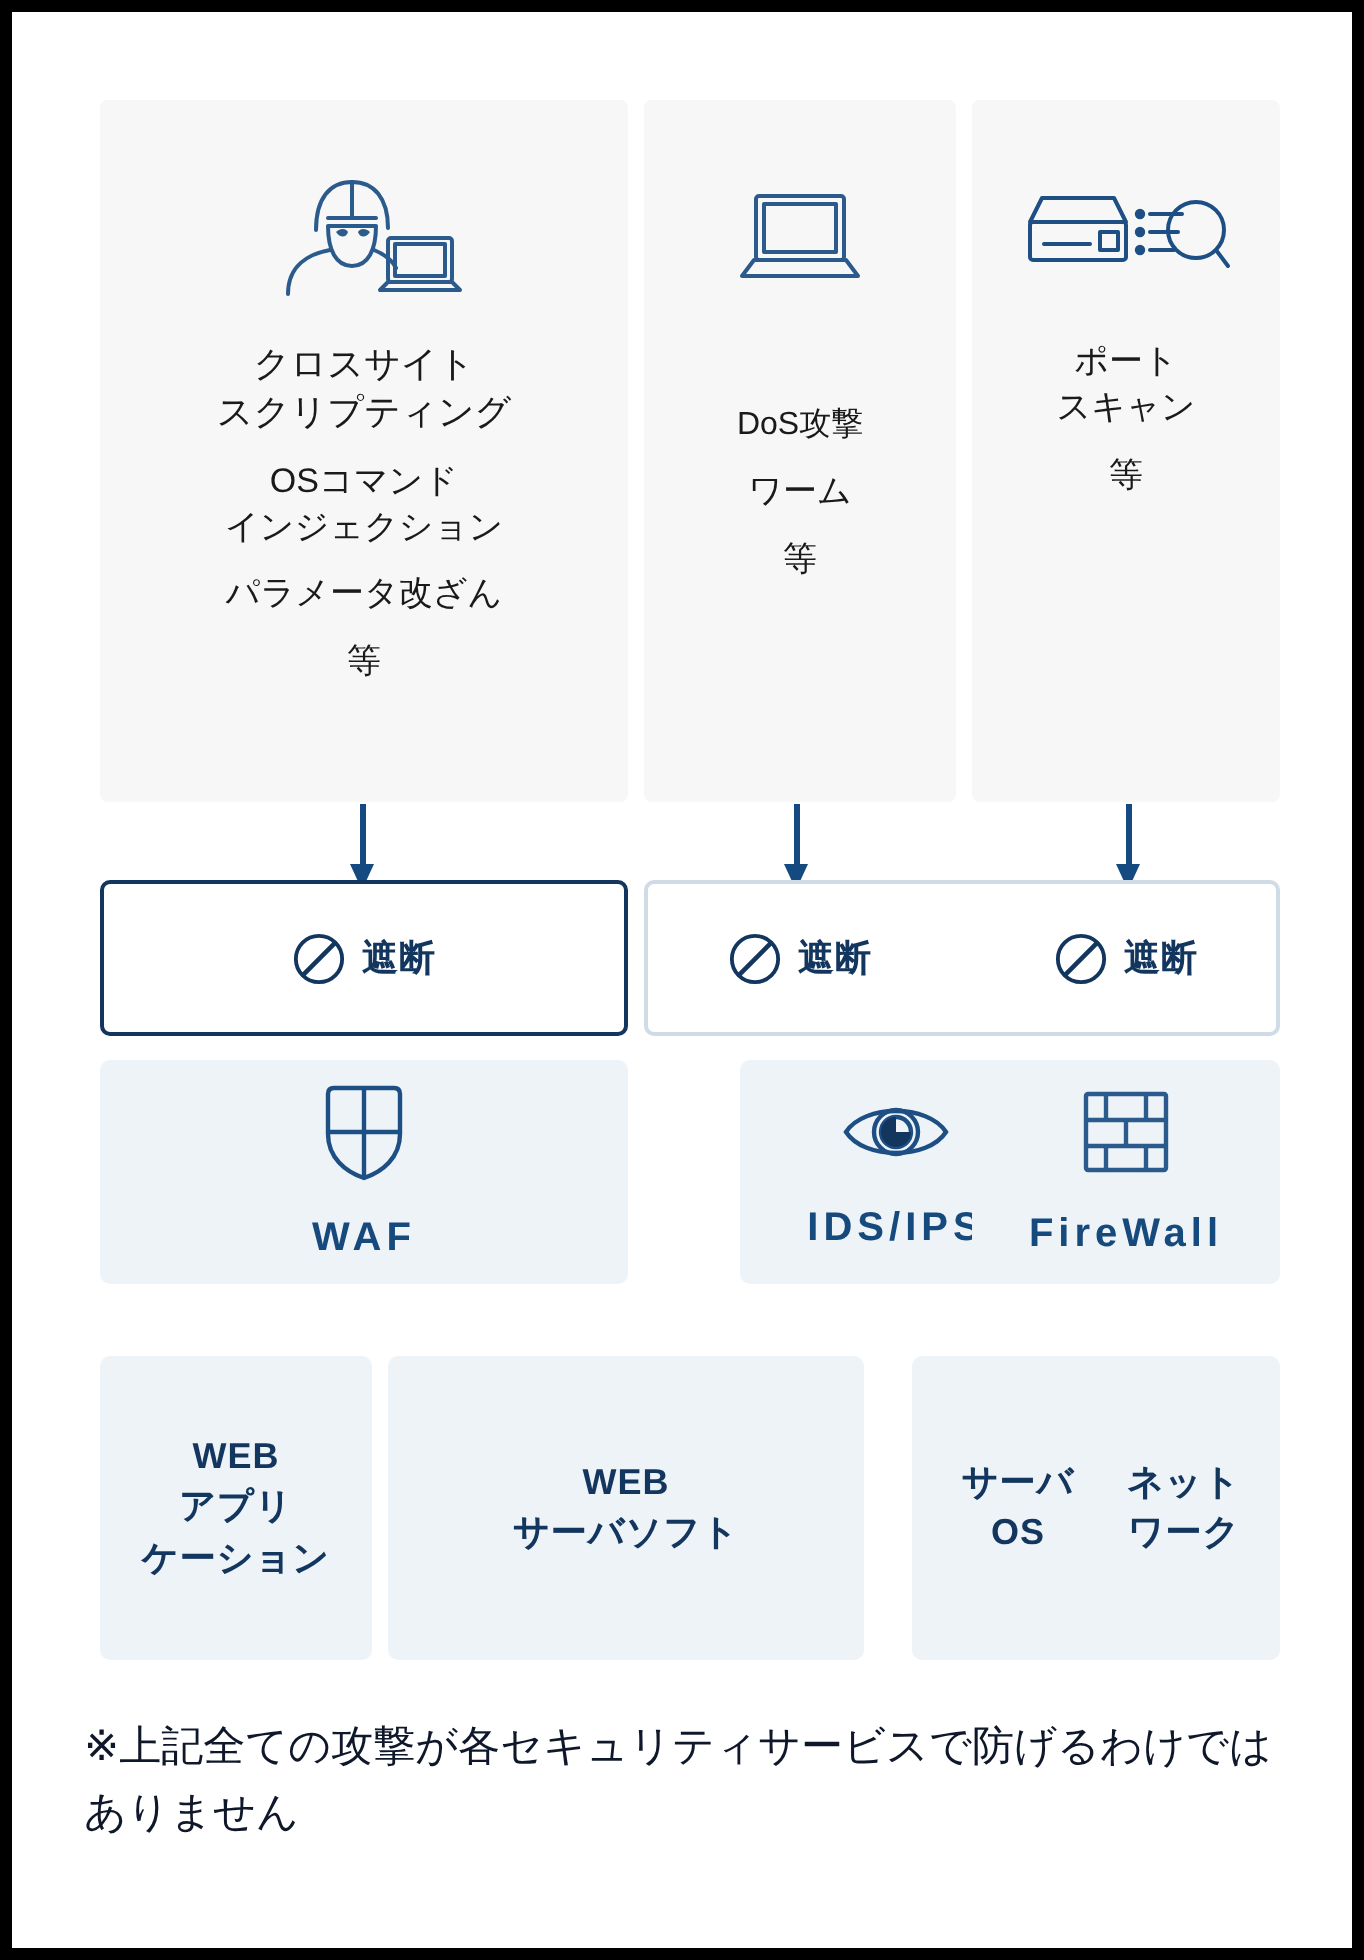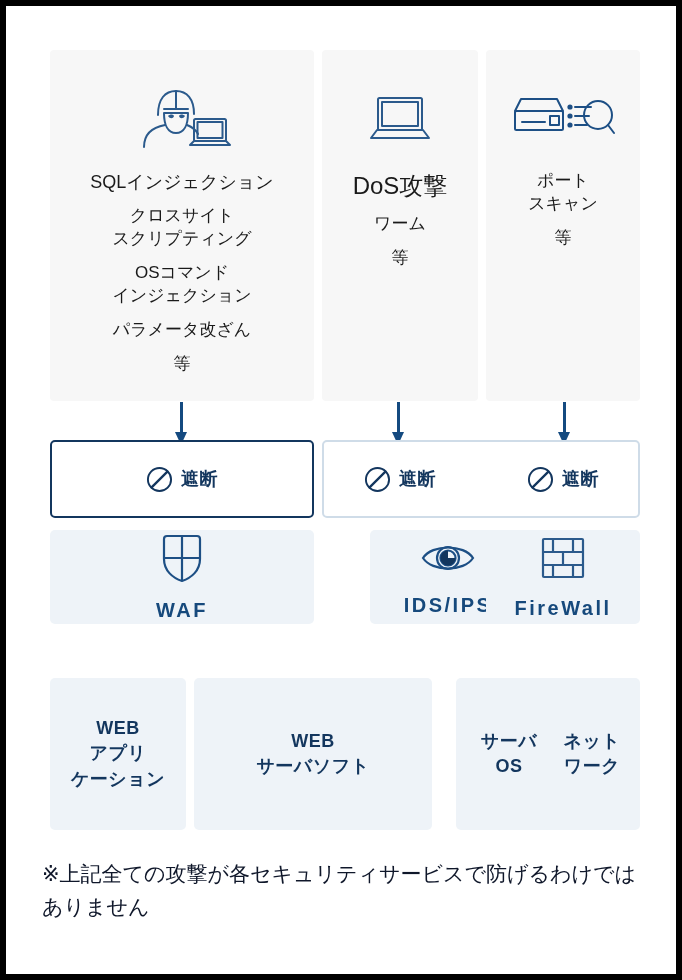--- a/index.html
+++ b/index.html
@@ -33,21 +33,21 @@
   .attack-icon { height: 76px; display: flex; align-items: center; justify-content: center; }
   .attack-items { margin-top: 14px; width: 100%; text-align: center; }
   .attack-item {
     color: #1a1a1a;
     font-size: 17px;
     line-height: 1.35;
     margin-bottom: 11px;
     white-space: pre-line;
   }
   .attack-panel.p0 .attack-item:first-child { font-size: 18px; }
-  .attack-panel.p1 .attack-item:first-child { font-size: 24px; }
+  .attack-panel.p1 .attack-item:first-child { font-size: 16px; margin-top: 32px; }
 
   
   .arrow { position: absolute; width: 14px; }
   .arrow .shaft {
     position: absolute; left: 6px; top: 0; width: 3px; height: 34px;
     background: #144a80;
   }
   .arrow .head {
     position: absolute; left: 1px; top: 30px;
     width: 0; height: 0;
@@ -77,21 +77,21 @@
   .block-label {
     color: #13365e;
     font-size: 18px;
     font-weight: bold;
     letter-spacing: 0.5px;
   }
 
   
   .svc-row { position: absolute; left: 38px; top: 524px; width: 596px; height: 134px; }
   .svc-card {
-    position: absolute; top: 0; height: 94px;
+    position: absolute; top: 0; height: 112px;
     background: #eef3f8;
     border-radius: 5px;
     display: flex; flex-direction: column; align-items: center; justify-content: center;
     gap: 12px;
   }
   .svc-card.s0 { left: 6px;   width: 264px; }
   .svc-card.s1 { left: 278px; width: 156px; margin-left: 48px; }
   .svc-card.s2 { left: 442px; width: 154px; }
   .svc-label {
     color: #16497c;
@@ -150,21 +150,20 @@
             <path d="M55 40 C60 42 64 45 66 49"></path>
             <path d="M36 31 C38 29 41 29 42 31 C41 34 38 34 36 31 Z" fill="#2b5a8c" stroke="none"></path>
             <path d="M47 31 C48 29 51 29 53 31 C51 34 48 34 47 31 Z" fill="#2b5a8c" stroke="none"></path>
             <rect x="62" y="34" width="32" height="22" rx="1.5"></rect>
             <rect x="65.5" y="37" width="25" height="16"></rect>
             <path d="M58 60 H98 L94 56 H62 Z"></path>
           </g>
         </svg>
       </div>
       <div class="attack-items">
-        <div class="attack-item">SQLインジェクション</div>
         <div class="attack-item">クロスサイト
 スクリプティング</div>
         <div class="attack-item">OSコマンド
 インジェクション</div>
         <div class="attack-item">パラメータ改ざん</div>
         <div class="attack-item">等</div>
       </div>
     </div>
 
     <div class="attack-panel p1">

